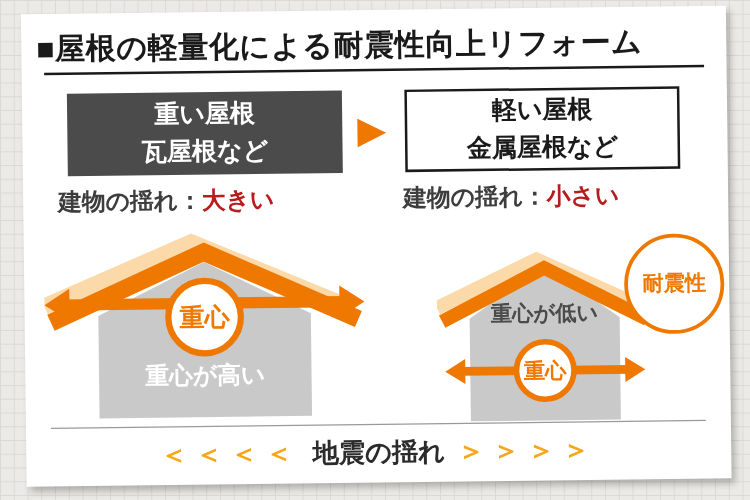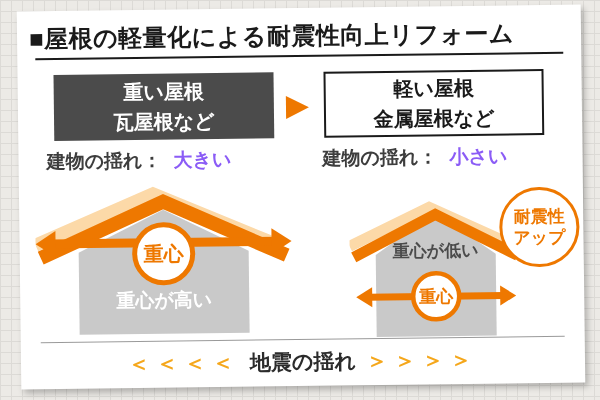--- a/index.html
+++ b/index.html
@@ -41,21 +41,21 @@
   .mid-arrow{
     position:absolute; left:268px; top:82px;
     font-size:30px; color:#ee7800; line-height:1;
   }
   .shake{
     position:absolute; top:138px; font-size:19px; font-weight:700;
     color:#3d3d3d; white-space:nowrap;
   }
   .shake.left{ left:28px; }
   .shake.right{ left:304px; }
-  .shake .orange{ color:#8b5cf6;margin-left:12px; }
+  .shake .orange{ color:#b91c1c; }
   .house-left{ position:absolute; left:16px; top:172px; }
   .house-right{ position:absolute; left:330px; top:190px; }
   .badge{
     position:absolute; left:480px; top:182px; width:80px; height:80px;
     border-radius:50%; background:#ffffff; border:3px solid #ee7800;
     color:#ee7800; font-weight:700; font-size:17px; line-height:1.25;
     display:flex; flex-direction:column; justify-content:center;
     text-align:center;
   }
   .divider{
@@ -128,21 +128,20 @@
         <line x1="18" y1="100" x2="154" y2="100" stroke="#ee7800" stroke-width="7"></line>
         <polygon points="6,100 22,90 22,110" fill="#ee7800"></polygon>
         <polygon points="166,100 150,90 150,110" fill="#ee7800"></polygon>
       </g>
       <circle cx="86" cy="100" r="23" fill="#ffffff" stroke="#ee7800" stroke-width="4.5"></circle>
       <text x="86" y="106" text-anchor="middle" font-size="17" font-weight="bold" fill="#ee7800">重心</text>
     </svg>
 
     <div class="badge">
       <div>耐震性</div>
-      <div>アップ</div>
     </div>
 
     <div class="divider"></div>
 
     <div class="footer">
       <span class="chev">＜＜＜＜</span>
       <span class="flabel">地震の揺れ</span>
       <span class="chev">＞＞＞＞</span>
     </div>
 

